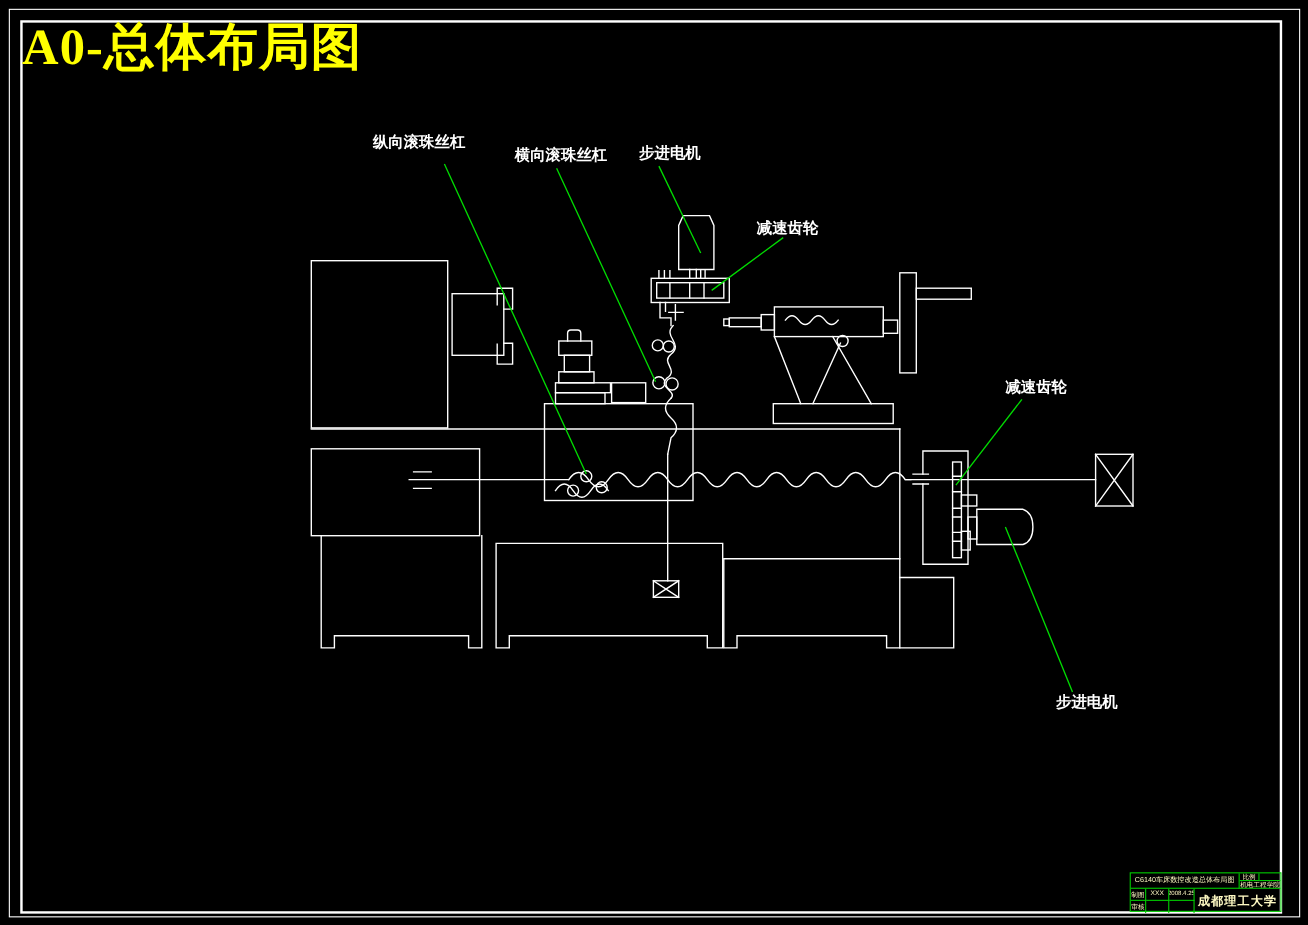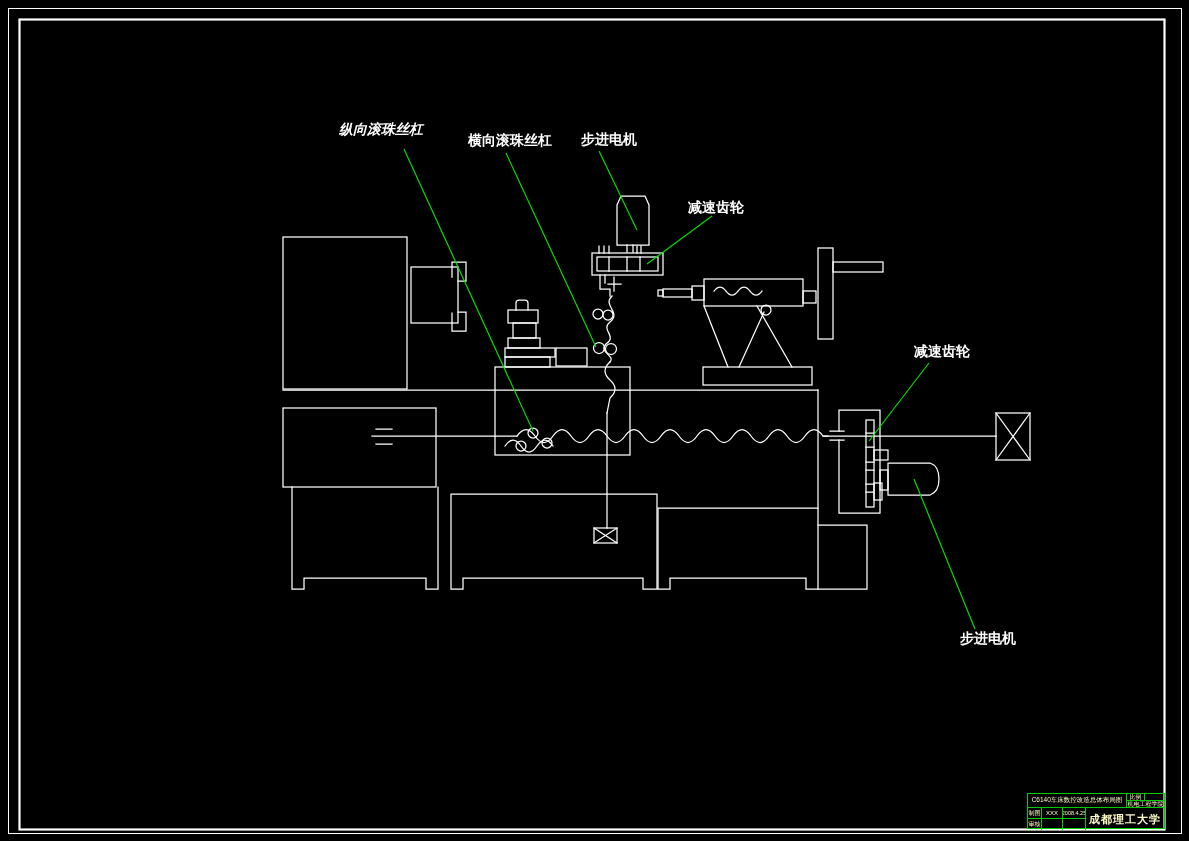--- a/index.html
+++ b/index.html
@@ -152,22 +152,23 @@
     <g stroke="#00dd00" stroke-width="1.2">
       <line x1="404" y1="149" x2="533" y2="431"></line>
       <line x1="506" y1="153" x2="596" y2="347"></line>
       <line x1="599" y1="151" x2="637" y2="230"></line>
       <line x1="712" y1="216" x2="647" y2="264"></line>
       <line x1="929" y1="363" x2="869" y2="441"></line>
       <line x1="975" y1="629" x2="914" y2="479"></line>
     </g>
   </svg>
 
+  <div class="sheet-title">A0-总体布局图</div>
 
-  <div class="label" style="left:339px;top:122px;font-style:italic;">纵向滚珠丝杠</div>
+  <div class="label" style="left:339px;top:122px;">纵向滚珠丝杠</div>
   <div class="label" style="left:468px;top:133px;">横向滚珠丝杠</div>
   <div class="label" style="left:581px;top:132px;">步进电机</div>
   <div class="label" style="left:688px;top:200px;">减速齿轮</div>
   <div class="label" style="left:914px;top:344px;">减速齿轮</div>
   <div class="label" style="left:960px;top:631px;">步进电机</div>
 
   <div class="tb">
     <div class="c-title">C6140车床数控改造总体布局图</div>
     <div class="c-scale">比例</div>
     <div class="c-scaleval"></div>

